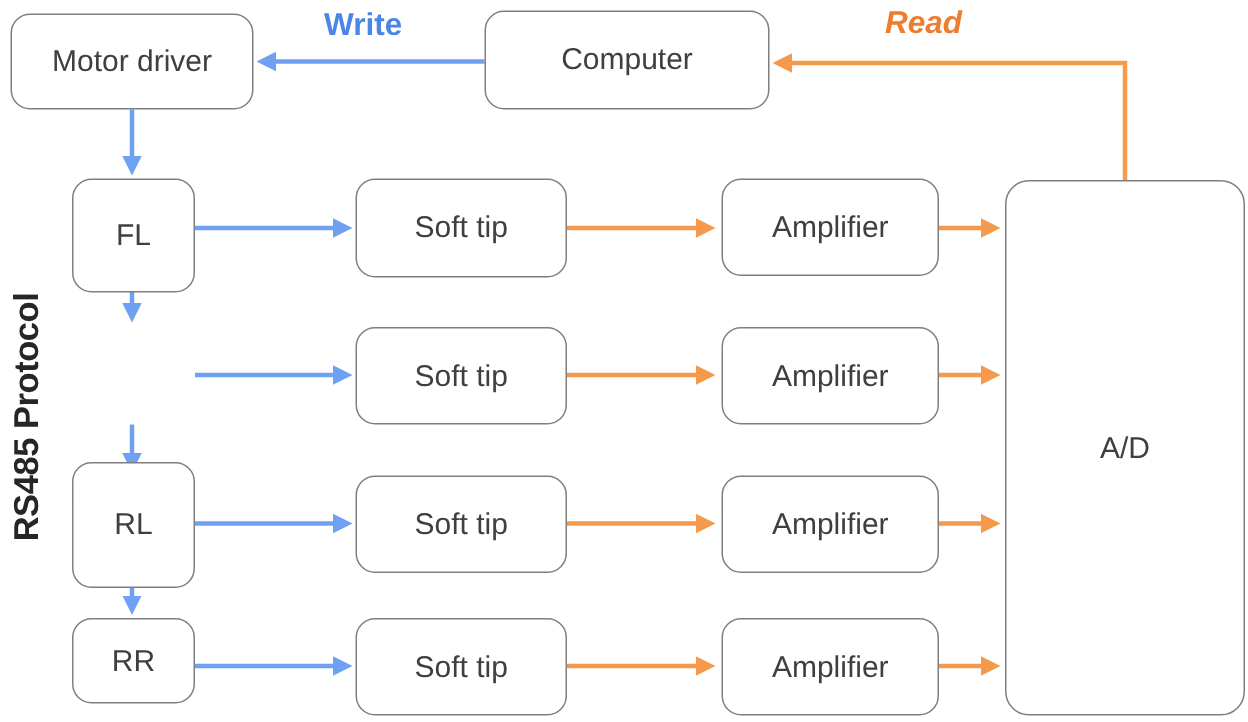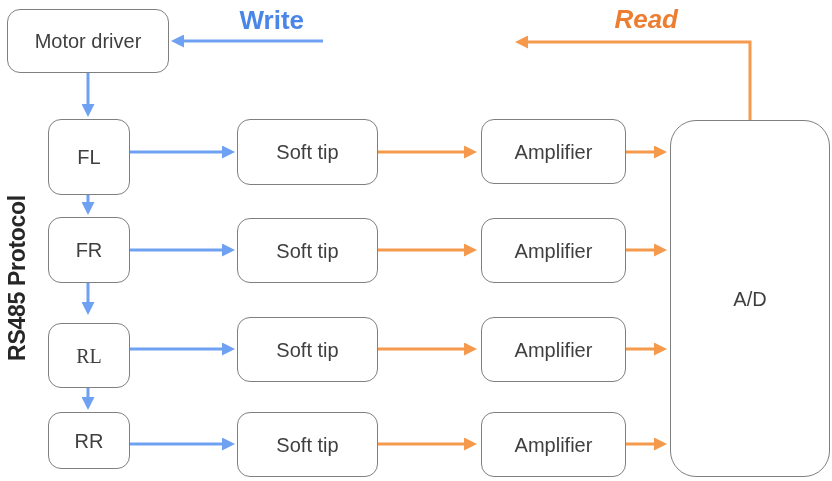--- a/index.html
+++ b/index.html
@@ -27,26 +27,26 @@
     border:1.6px solid var(--c-box-border);
     border-radius:13px;
     display:flex;
     align-items:center;
     justify-content:center;
     color:var(--c-box-text);
     font-size:20px;
     text-align:center;
     line-height:1.3;
   }
-  .box.ad{border-radius:26px;flex-direction:column;}
+  .box.ad{border-radius:16px;flex-direction:column;}
   .edge-label{
     position:absolute;
-    font-size:26px;
+    font-size:21px;
     font-weight:bold;
-    text-align:right;
+    text-align:left;
   }
   .edge-label.write{color:var(--c-blue-label);}
   .edge-label.read{color:var(--c-orange-label);}
   .side-label{
     position:absolute;
     left:-93px;top:265px;
     width:220px;height:26px;
     transform:rotate(-90deg);
     font-size:23px;
     font-weight:bold;
@@ -95,29 +95,29 @@
 
     <path class="line-orange" d="M626,152 L662,152" marker-end="url(#ao)"></path>
     <path class="line-orange" d="M626,250 L662,250" marker-end="url(#ao)"></path>
     <path class="line-orange" d="M626,349 L662,349" marker-end="url(#ao)"></path>
     <path class="line-orange" d="M626,444 L662,444" marker-end="url(#ao)"></path>
 
     <path class="line-orange" d="M750,120 L750,42 L520,42" marker-end="url(#ao)"></path>
   </svg>
 
   <div class="box" style="left:7px;top:9px;width:162px;height:64px;">Motor driver</div>
+  <div class="box" style="left:323px;top:7px;width:190px;height:66px;">Computer</div>
 
   <div class="edge-label write" style="left:216px;top:5px;width:88px;">Write</div>
   <div class="edge-label read" style="left:590px;top:4px;width:88px;font-style:italic;">Read</div>
 
   <div class="side-label">RS485 Protocol</div>
 
   <div class="box" style="left:48px;top:119px;width:82px;height:76px;">FL</div>
-  <div class="box" style="left:48px;top:217px;width:82px;height:66px;">FR</div>
-  <div class="box" style="left:48px;top:323px;width:82px;height:65px;font-family:Liberation Serif, serif;">RL</div>
+  <div class="box" style="left:48px;top:308px;width:82px;height:84px;">RL</div>
   <div class="box" style="left:48px;top:412px;width:82px;height:57px;">RR</div>
 
   <div class="box" style="left:237px;top:119px;width:141px;height:66px;">Soft tip</div>
   <div class="box" style="left:237px;top:218px;width:141px;height:65px;">Soft tip</div>
   <div class="box" style="left:237px;top:317px;width:141px;height:65px;">Soft tip</div>
   <div class="box" style="left:237px;top:412px;width:141px;height:65px;">Soft tip</div>
 
   <div class="box" style="left:481px;top:119px;width:145px;height:65px;">Amplifier</div>
   <div class="box" style="left:481px;top:218px;width:145px;height:65px;">Amplifier</div>
   <div class="box" style="left:481px;top:317px;width:145px;height:65px;">Amplifier</div>

